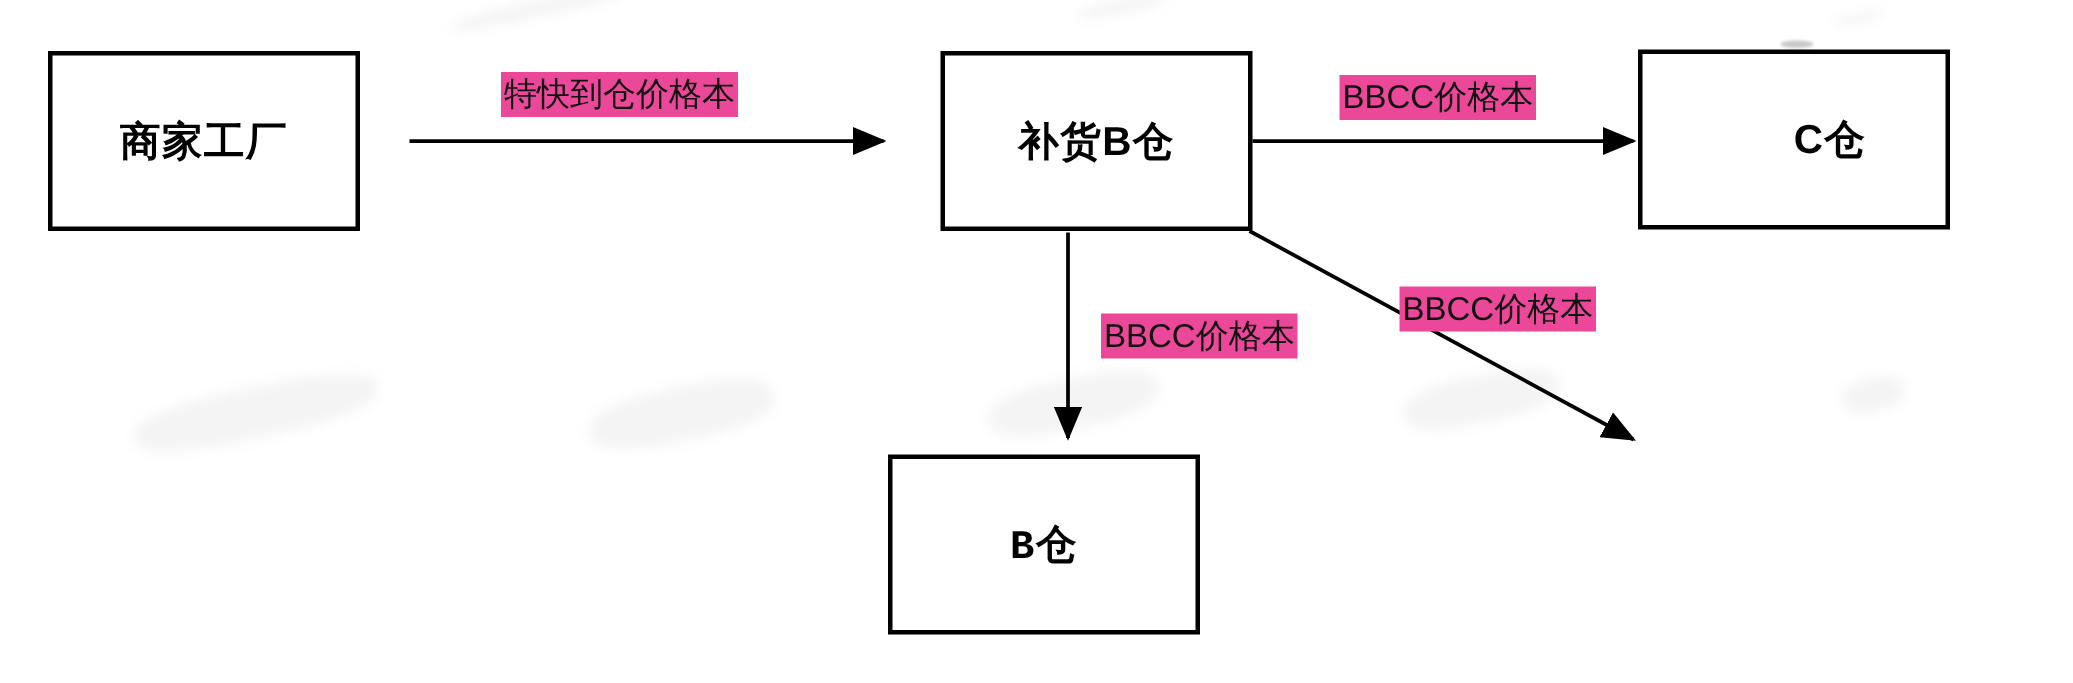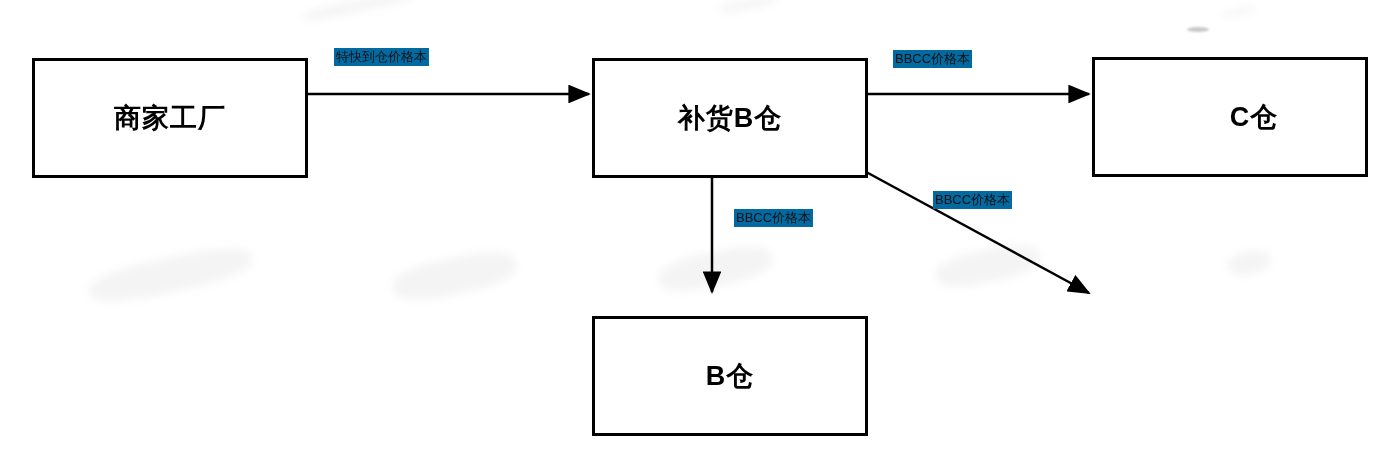--- a/index.html
+++ b/index.html
@@ -17,64 +17,63 @@
   }
   #edges-svg {
     position: absolute;
     left: 0;
     top: 0;
     width: 1382px;
     height: 455px;
   }
   .node {
     position: absolute;
-    width: 276px;
+    width: 208px;
     height: 120px;
     box-sizing: border-box;
     border: 3px solid #000000;
     background: #ffffff;
     display: flex;
     align-items: center;
     justify-content: center;
-    margin-top: 24px;
   }
   .node-label {
     font-size: 27px;
     font-weight: bold;
     color: #000000;
     letter-spacing: 1px;
     white-space: nowrap;
   }
   .edge-label {
     position: absolute;
-    font-size: 13px;
+    font-size: 22px;
     font-weight: 400;
     color: #111111;
     white-space: nowrap;
-    background: #0369a1;
+    background: #ec4899;
     padding: 0 2px;
   }
   .smudge {
     position: absolute;
     background: #f4f4f4;
     filter: blur(4px);
     border-radius: 40%;
     transform: rotate(-12deg);
     pointer-events: none;
   }
   .smudge.darker {
     background: #c9c9c9;
     filter: blur(1px);
     border-radius: 50%;
     transform: none;
   }
   #node-merchant-factory { left: 32px;  top: 34px; }
-  #node-replenish-b      { left: 592px; top: 34px; }
+  #node-replenish-b      { left: 627px; top: 34px; }
   #node-c-warehouse      { left: 1092px; top: 33px; padding-left: 48px; }
-  #node-b-warehouse      { left: 592px; top: 292px; }
+  #node-b-warehouse      { left: 592px; top: 303px; font-family: Liberation Mono, monospace; }
   #node-non-beijing      { left: 1092px; top: 295px; }
 
   #edge-label-0 { left: 334px; top: 48px; }
   #edge-label-1 { left: 893px; top: 50px; }
   #edge-label-2 { left: 734px; top: 209px; }
   #edge-label-3 { left: 933px; top: 191px; }
 </style>
 </head>
 <body>
 

